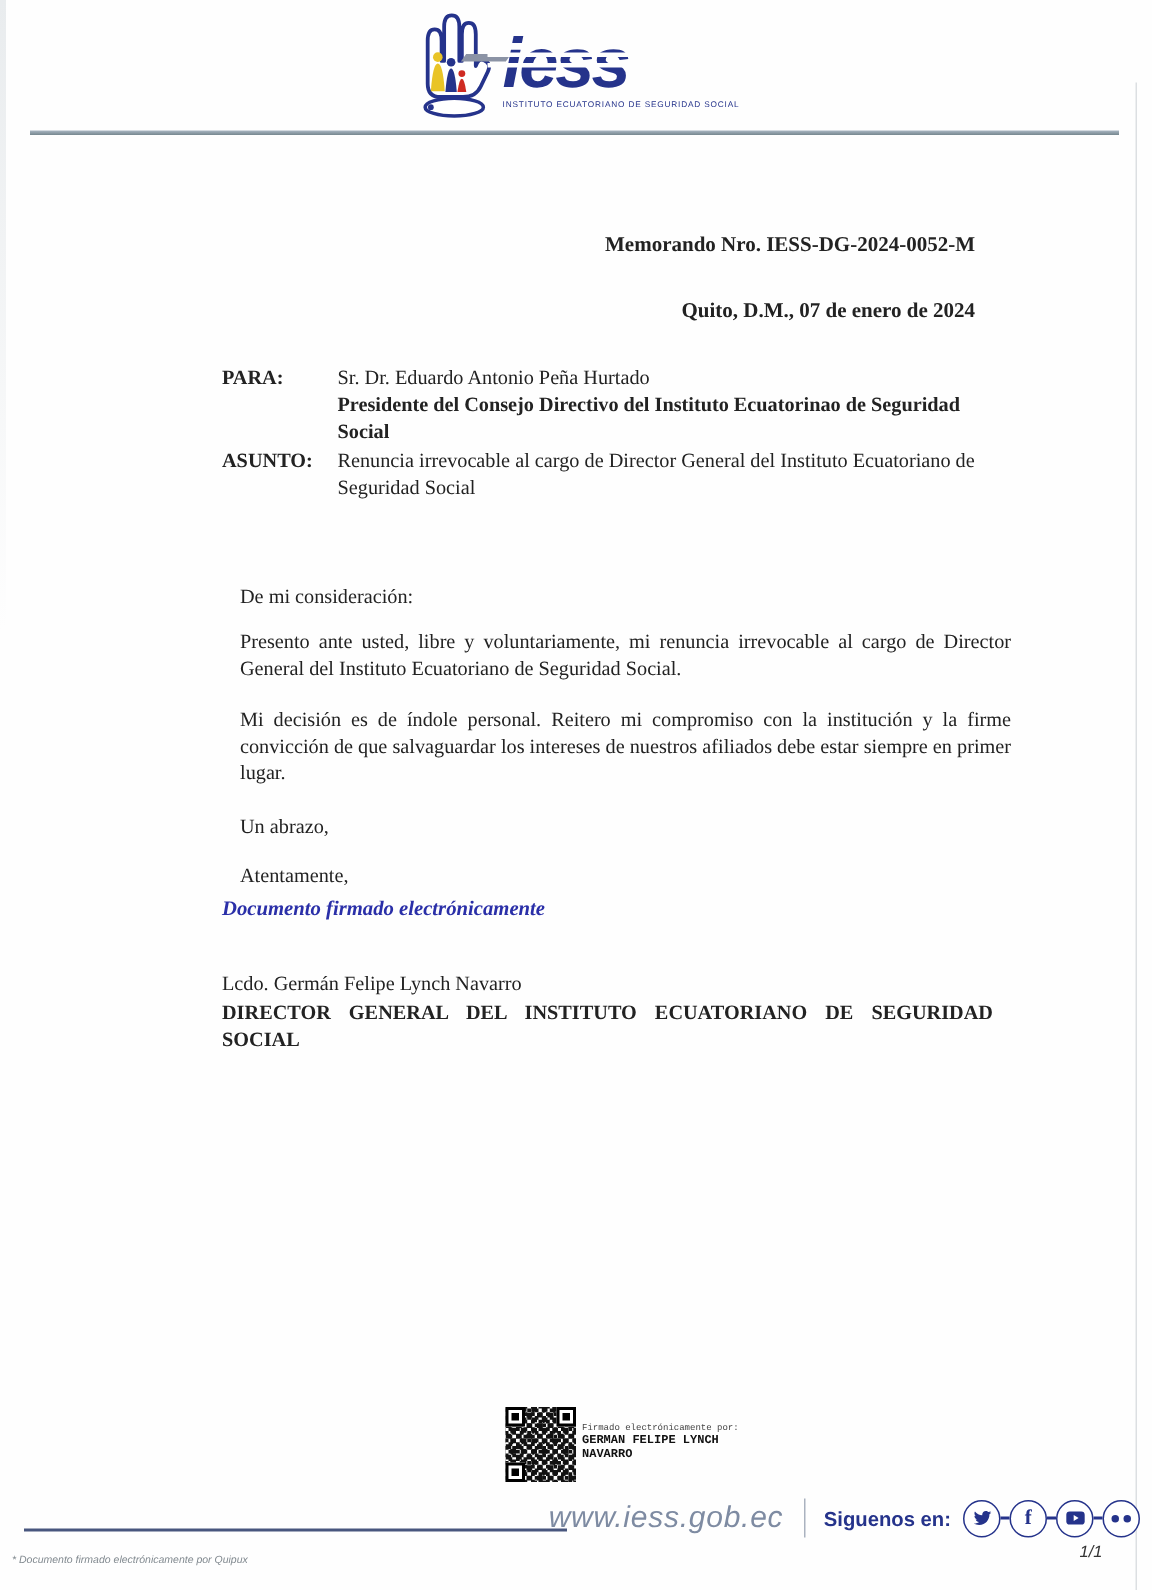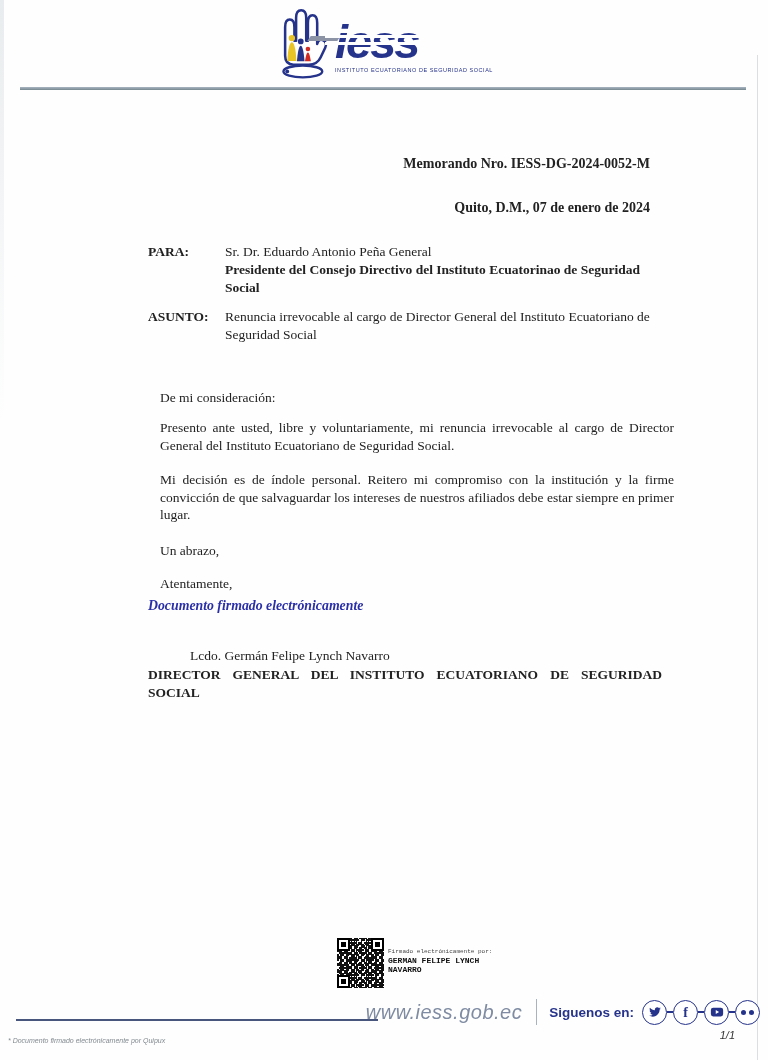--- a/index.html
+++ b/index.html
@@ -26,37 +26,37 @@
   .header-line{position:absolute;left:20px;top:87px;width:726px;height:3px;
                background:linear-gradient(#a9b6c2,#76878f);}
 
   
   .memo-head{position:absolute;left:148px;right:118px;top:156px;text-align:right;
              font-weight:bold;font-size:14px;}
   .memo-head .line2{margin-top:28px;}
 
   
   .recipients{position:absolute;left:148px;top:243px;width:516px;display:grid;
-              grid-template-columns:77px 1fr;row-gap:11px;font-size:13.5px;line-height:18px;}
+              grid-template-columns:77px 1fr;row-gap:1px;font-size:13.5px;line-height:18px;}
   .lbl{font-weight:bold;}
   .bold{font-weight:bold;}
 
   
   .bodytext{position:absolute;left:148px;width:514px;font-size:13.5px;line-height:17.5px;
             text-align:justify;margin:12px;}
   .salutation{top:377px;}
   .p1{top:407px;}
   .p2{top:459px;}
   .close1{top:530px;text-align:left;}
   .close2{top:563px;text-align:left;}
 
   
   .esign{position:absolute;left:148px;top:598px;font-size:13.8px;font-weight:bold;
          font-style:italic;color:#2a2fa8;}
-  .signer-name{position:absolute;left:148px;top:648px;font-size:13.5px;margin-left:42px;}
+  .signer-name{position:absolute;left:148px;top:648px;font-size:13.5px;}
   .signer-title{position:absolute;left:148px;top:666px;width:514px;font-weight:bold;
                 font-size:13.5px;line-height:18px;}
   .jline{text-align:justify;text-align-last:justify;}
 
   
   .qr{position:absolute;left:337px;top:938px;width:47px;height:50px;
       background-image:
         repeating-conic-gradient(#111 0% 25%, transparent 25% 50%),
         repeating-conic-gradient(#111 0% 25%, #fff 25% 50%);
       background-size:7px 7px,5px 5px;background-position:0 0,2px 1px;}
@@ -120,21 +120,21 @@
   <div class="header-line"></div>
 
   <div class="memo-head">
     <div>Memorando Nro. IESS-DG-2024-0052-M</div>
     <div class="line2">Quito, D.M., 07 de enero de 2024</div>
   </div>
 
   <div class="recipients">
     <div class="lbl">PARA:</div>
     <div>
-      <div>Sr. Dr. Eduardo Antonio Peña General</div>
+      <div>Sr. Dr. Eduardo Antonio Peña Hurtado</div>
       <div class="bold">Presidente del Consejo Directivo del Instituto Ecuatorinao de Seguridad Social</div>
     </div>
     <div class="lbl">ASUNTO:</div>
     <div>Renuncia irrevocable al cargo de Director General del Instituto Ecuatoriano de Seguridad Social</div>
   </div>
 
   <p class="bodytext salutation">De mi consideración:</p>
   <p class="bodytext p1">Presento ante usted, libre y voluntariamente, mi renuncia irrevocable al cargo de Director General del Instituto Ecuatoriano de Seguridad Social.</p>
   <p class="bodytext p2">Mi decisión es de índole personal. Reitero mi compromiso con la institución y la firme convicción de que salvaguardar los intereses de nuestros afiliados debe estar siempre en primer lugar.</p>
   <p class="bodytext close1">Un abrazo,</p>

